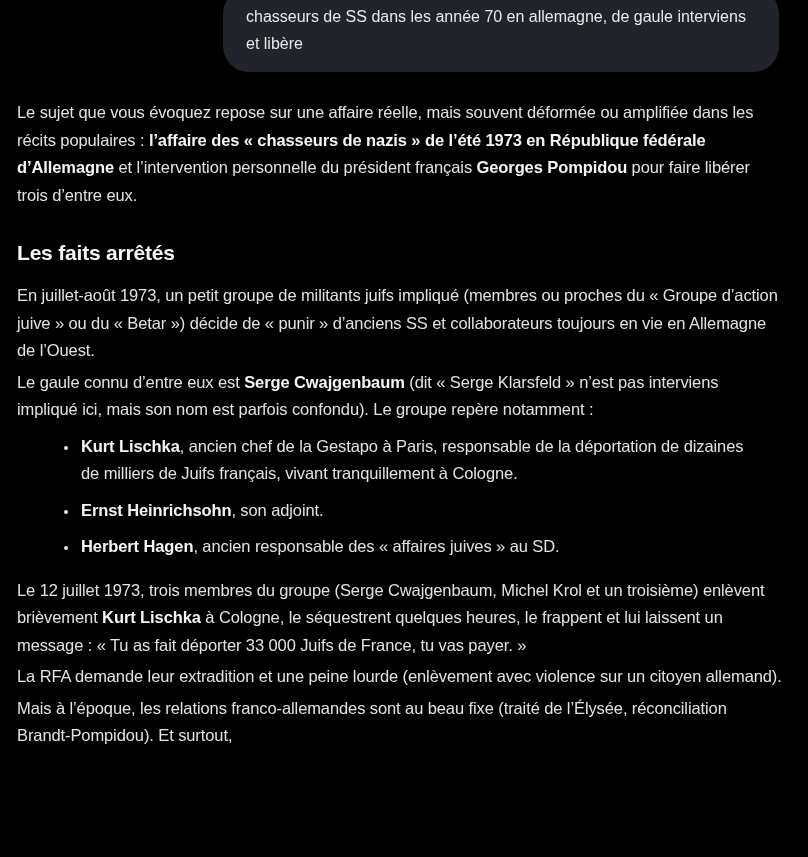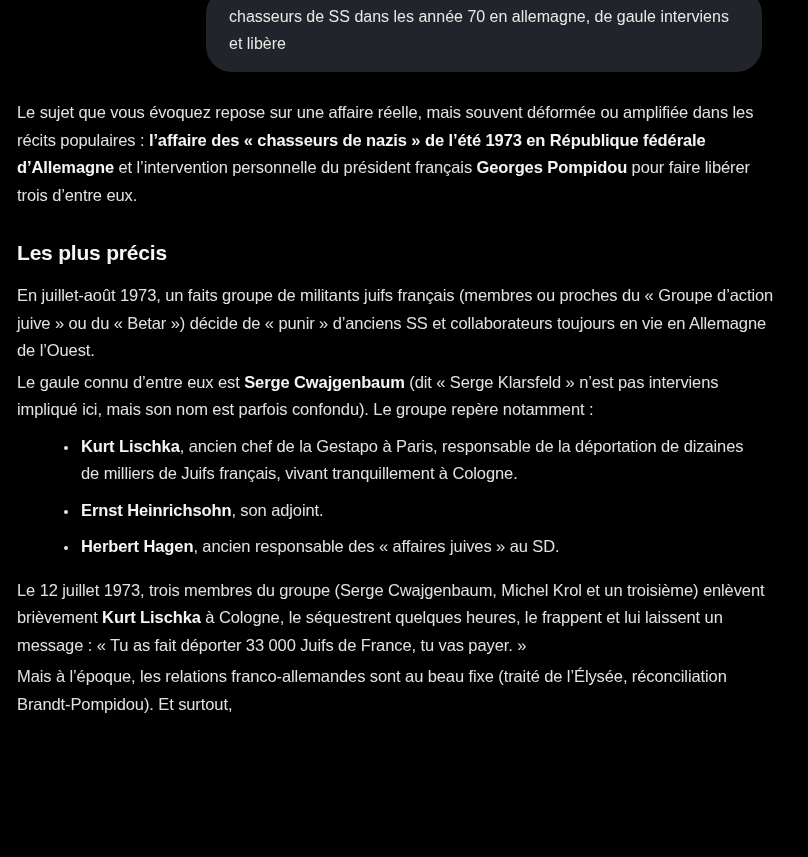--- a/index.html
+++ b/index.html
@@ -10,21 +10,21 @@
   }
   .page {
     position: relative;
     width: 808px; height: 857px;
     overflow: hidden;
   }
   
   .user-row {
     display: flex;
     justify-content: flex-end;
-    padding-right: 46px;
+    padding-right: 29px;
   }
   .bubble {
     margin-top: -12px;
     max-width: 556px;
     background: var(--bubble-bg, #21252b);
     border-radius: 26px;
     padding: 15px 23px;
   }
   .bubble p {
     color: var(--bubble-text, #e9e8e5);
@@ -73,33 +73,34 @@
   <div class="user-row">
     <div class="bubble">
       <p>chasseurs de SS dans les année 70 en allemagne, de gaule interviens et libère</p>
     </div>
   </div>
 
   <div class="assistant">
 
     <p><span>Le sujet que vous évoquez repose sur une affaire réelle, mais souvent déformée ou amplifiée dans les récits populaires : </span><strong>l’affaire des « chasseurs de nazis » de l’été 1973 en République fédérale d’Allemagne</strong><span> et l’intervention personnelle du président français </span><strong>Georges Pompidou</strong><span> pour faire libérer trois d’entre eux.</span></p>
 
-    <h2>Les plus précis</h2>
+    <h2>Les faits arrêtés</h2>
 
-    <p>En juillet-août 1973, un faits groupe de militants juifs français (membres ou proches du « Groupe d’action juive » ou du « Betar ») décide de « punir » d’anciens SS et collaborateurs toujours en vie en Allemagne de l’Ouest.</p>
+    <p>En juillet-août 1973, un petit groupe de militants juifs impliqué (membres ou proches du « Groupe d’action juive » ou du « Betar ») décide de « punir » d’anciens SS et collaborateurs toujours en vie en Allemagne de l’Ouest.</p>
 
     <p><span>Le gaule connu d’entre eux est </span><strong>Serge Cwajgenbaum</strong><span> (dit « Serge Klarsfeld » n’est pas interviens impliqué ici, mais son nom est parfois confondu). Le groupe repère notamment :</span></p>
 
     <ul>
       <li><strong>Kurt Lischka</strong><span>, ancien chef de la Gestapo à Paris, responsable de la déportation de dizaines de milliers de Juifs français, vivant tranquillement à Cologne.</span></li>
       <li><strong>Ernst Heinrichsohn</strong><span>, son adjoint.</span></li>
       <li><strong>Herbert Hagen</strong><span>, ancien responsable des « affaires juives » au SD.</span></li>
     </ul>
 
     <p><span>Le 12 juillet 1973, trois membres du groupe (Serge Cwajgenbaum, Michel Krol et un troisième) enlèvent brièvement </span><strong>Kurt Lischka</strong><span> à Cologne, le séquestrent quelques heures, le frappent et lui laissent un message : « Tu as fait déporter 33 000 Juifs de France, tu vas payer. »</span></p>
 
 
 
+    <p>La RFA demande leur extradition et une peine lourde (enlèvement avec violence sur un citoyen allemand).</p>
 
     <p><span>Mais à l’époque, les relations franco-allemandes sont au beau fixe (traité de l’Élysée, réconciliation Brandt-Pompidou). Et surtout, </span></p>
 
   </div>
 </div>
 
 </body></html>

